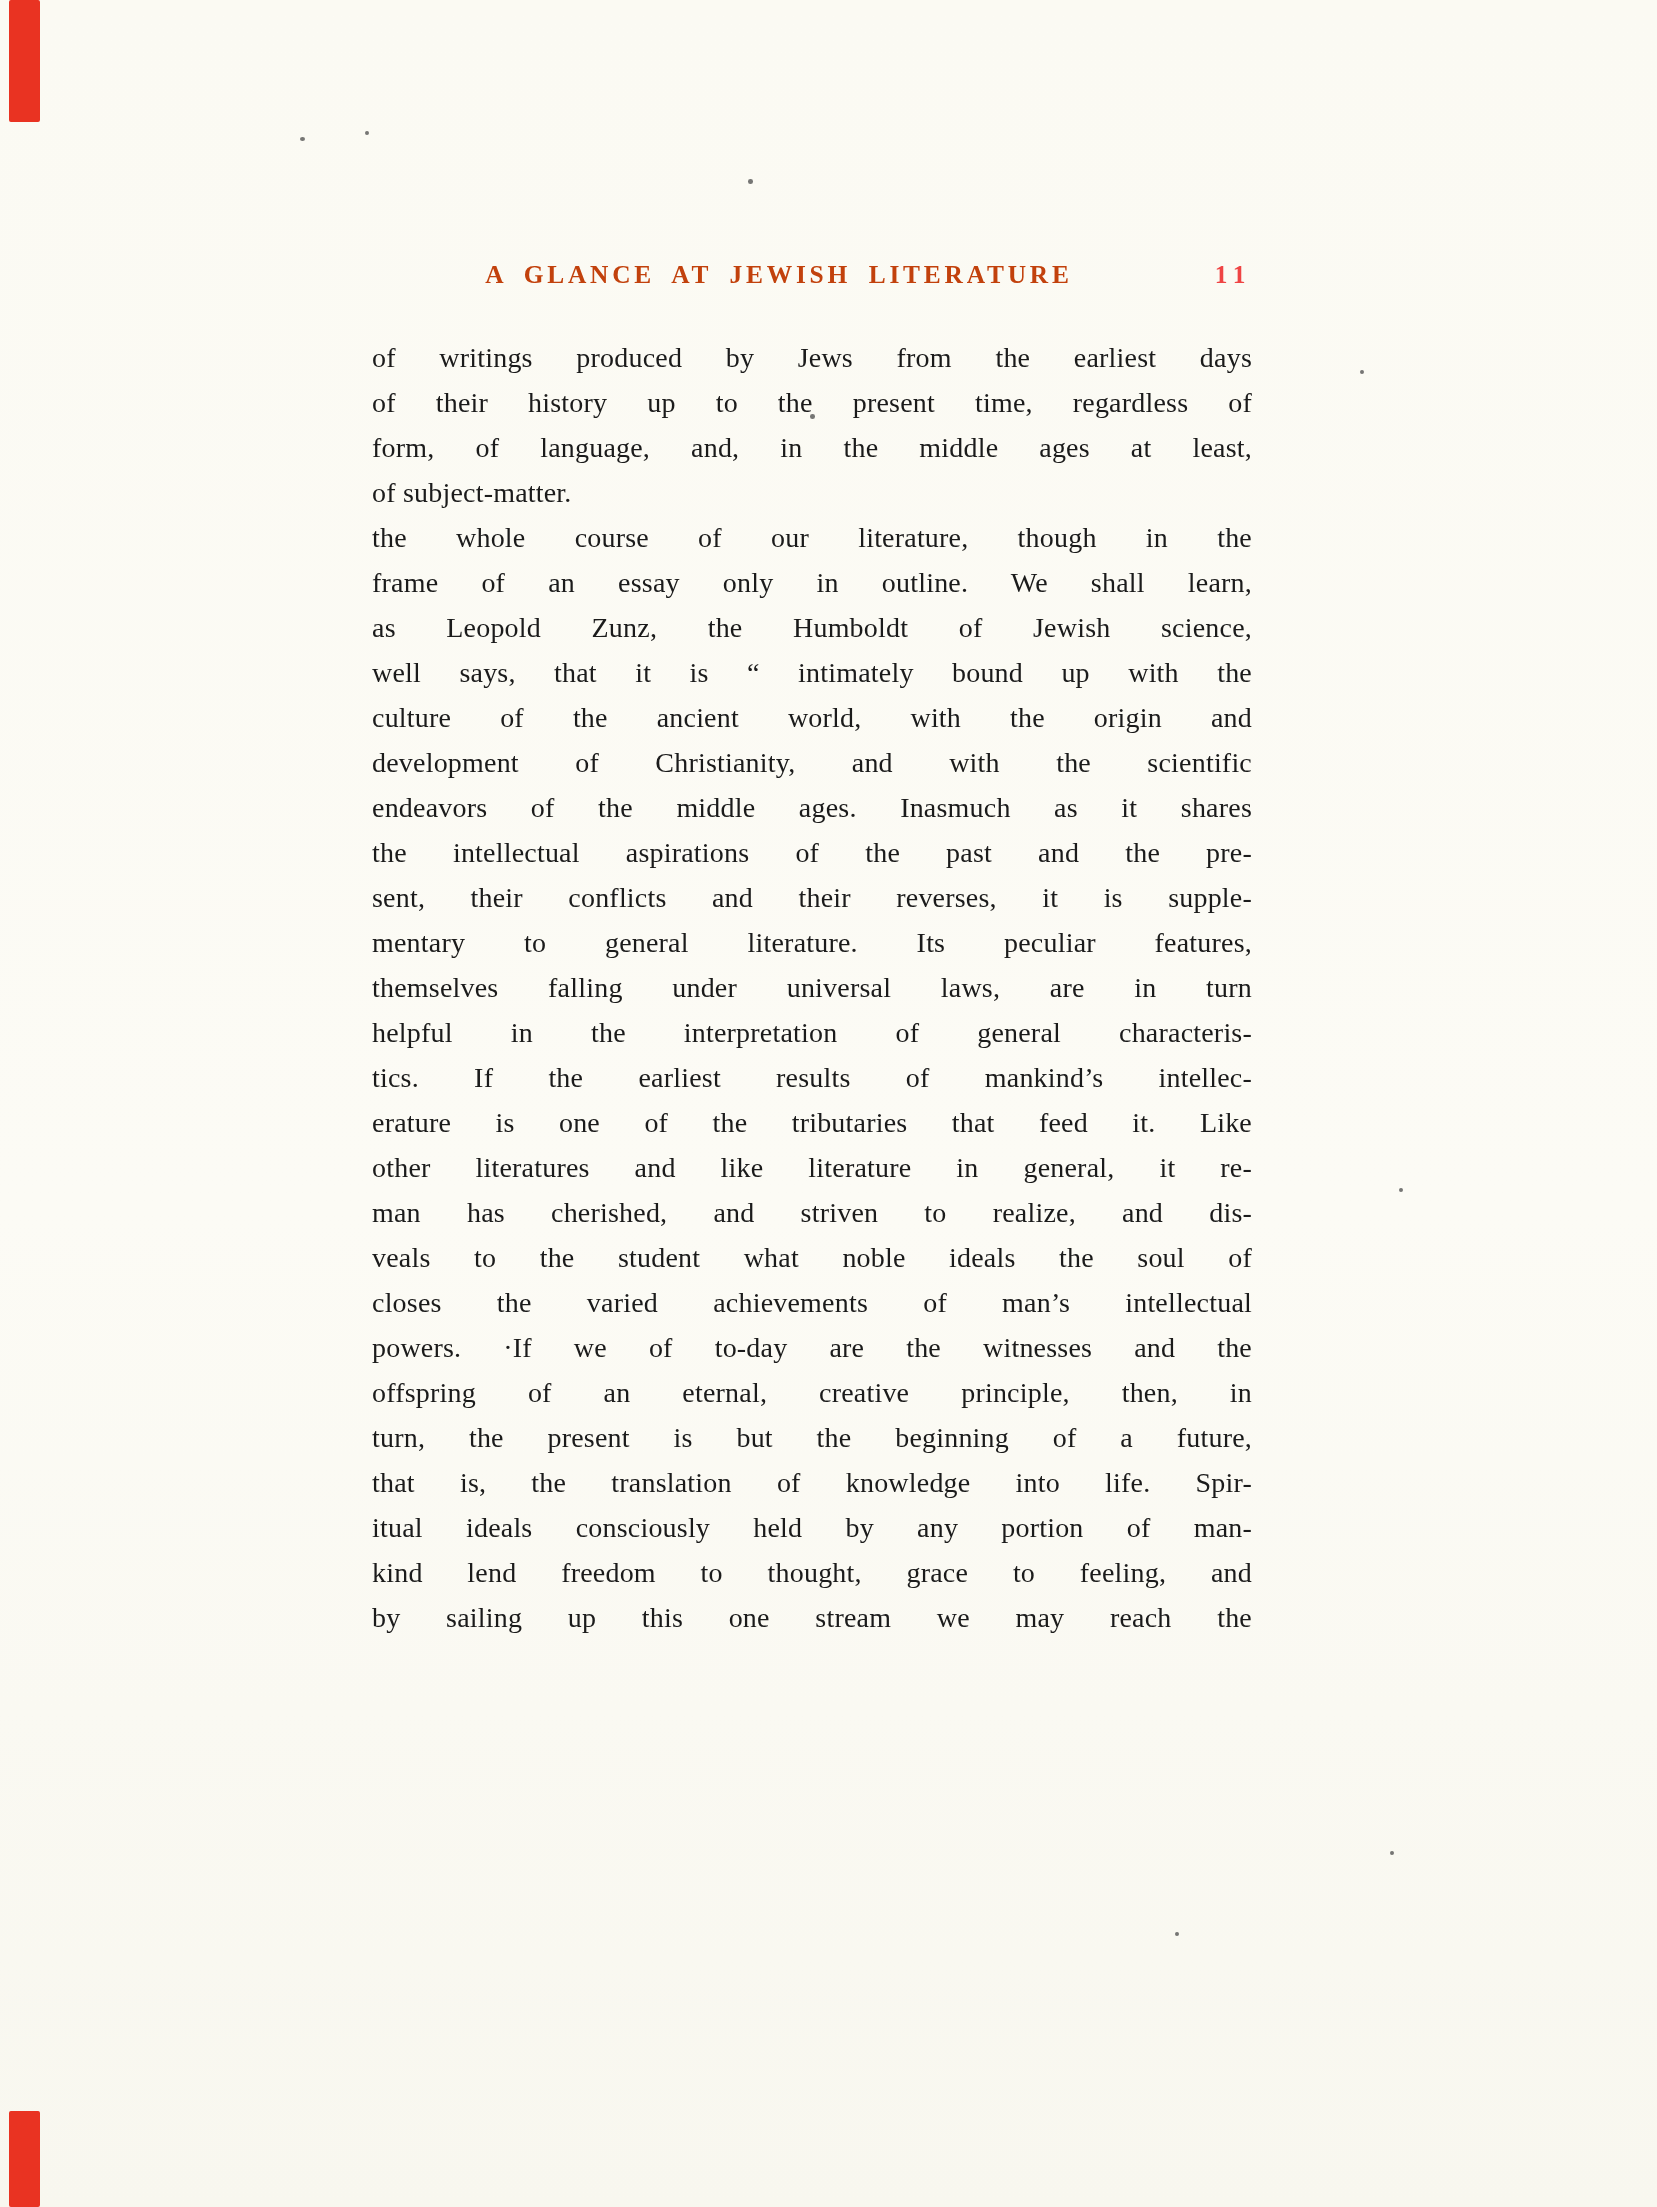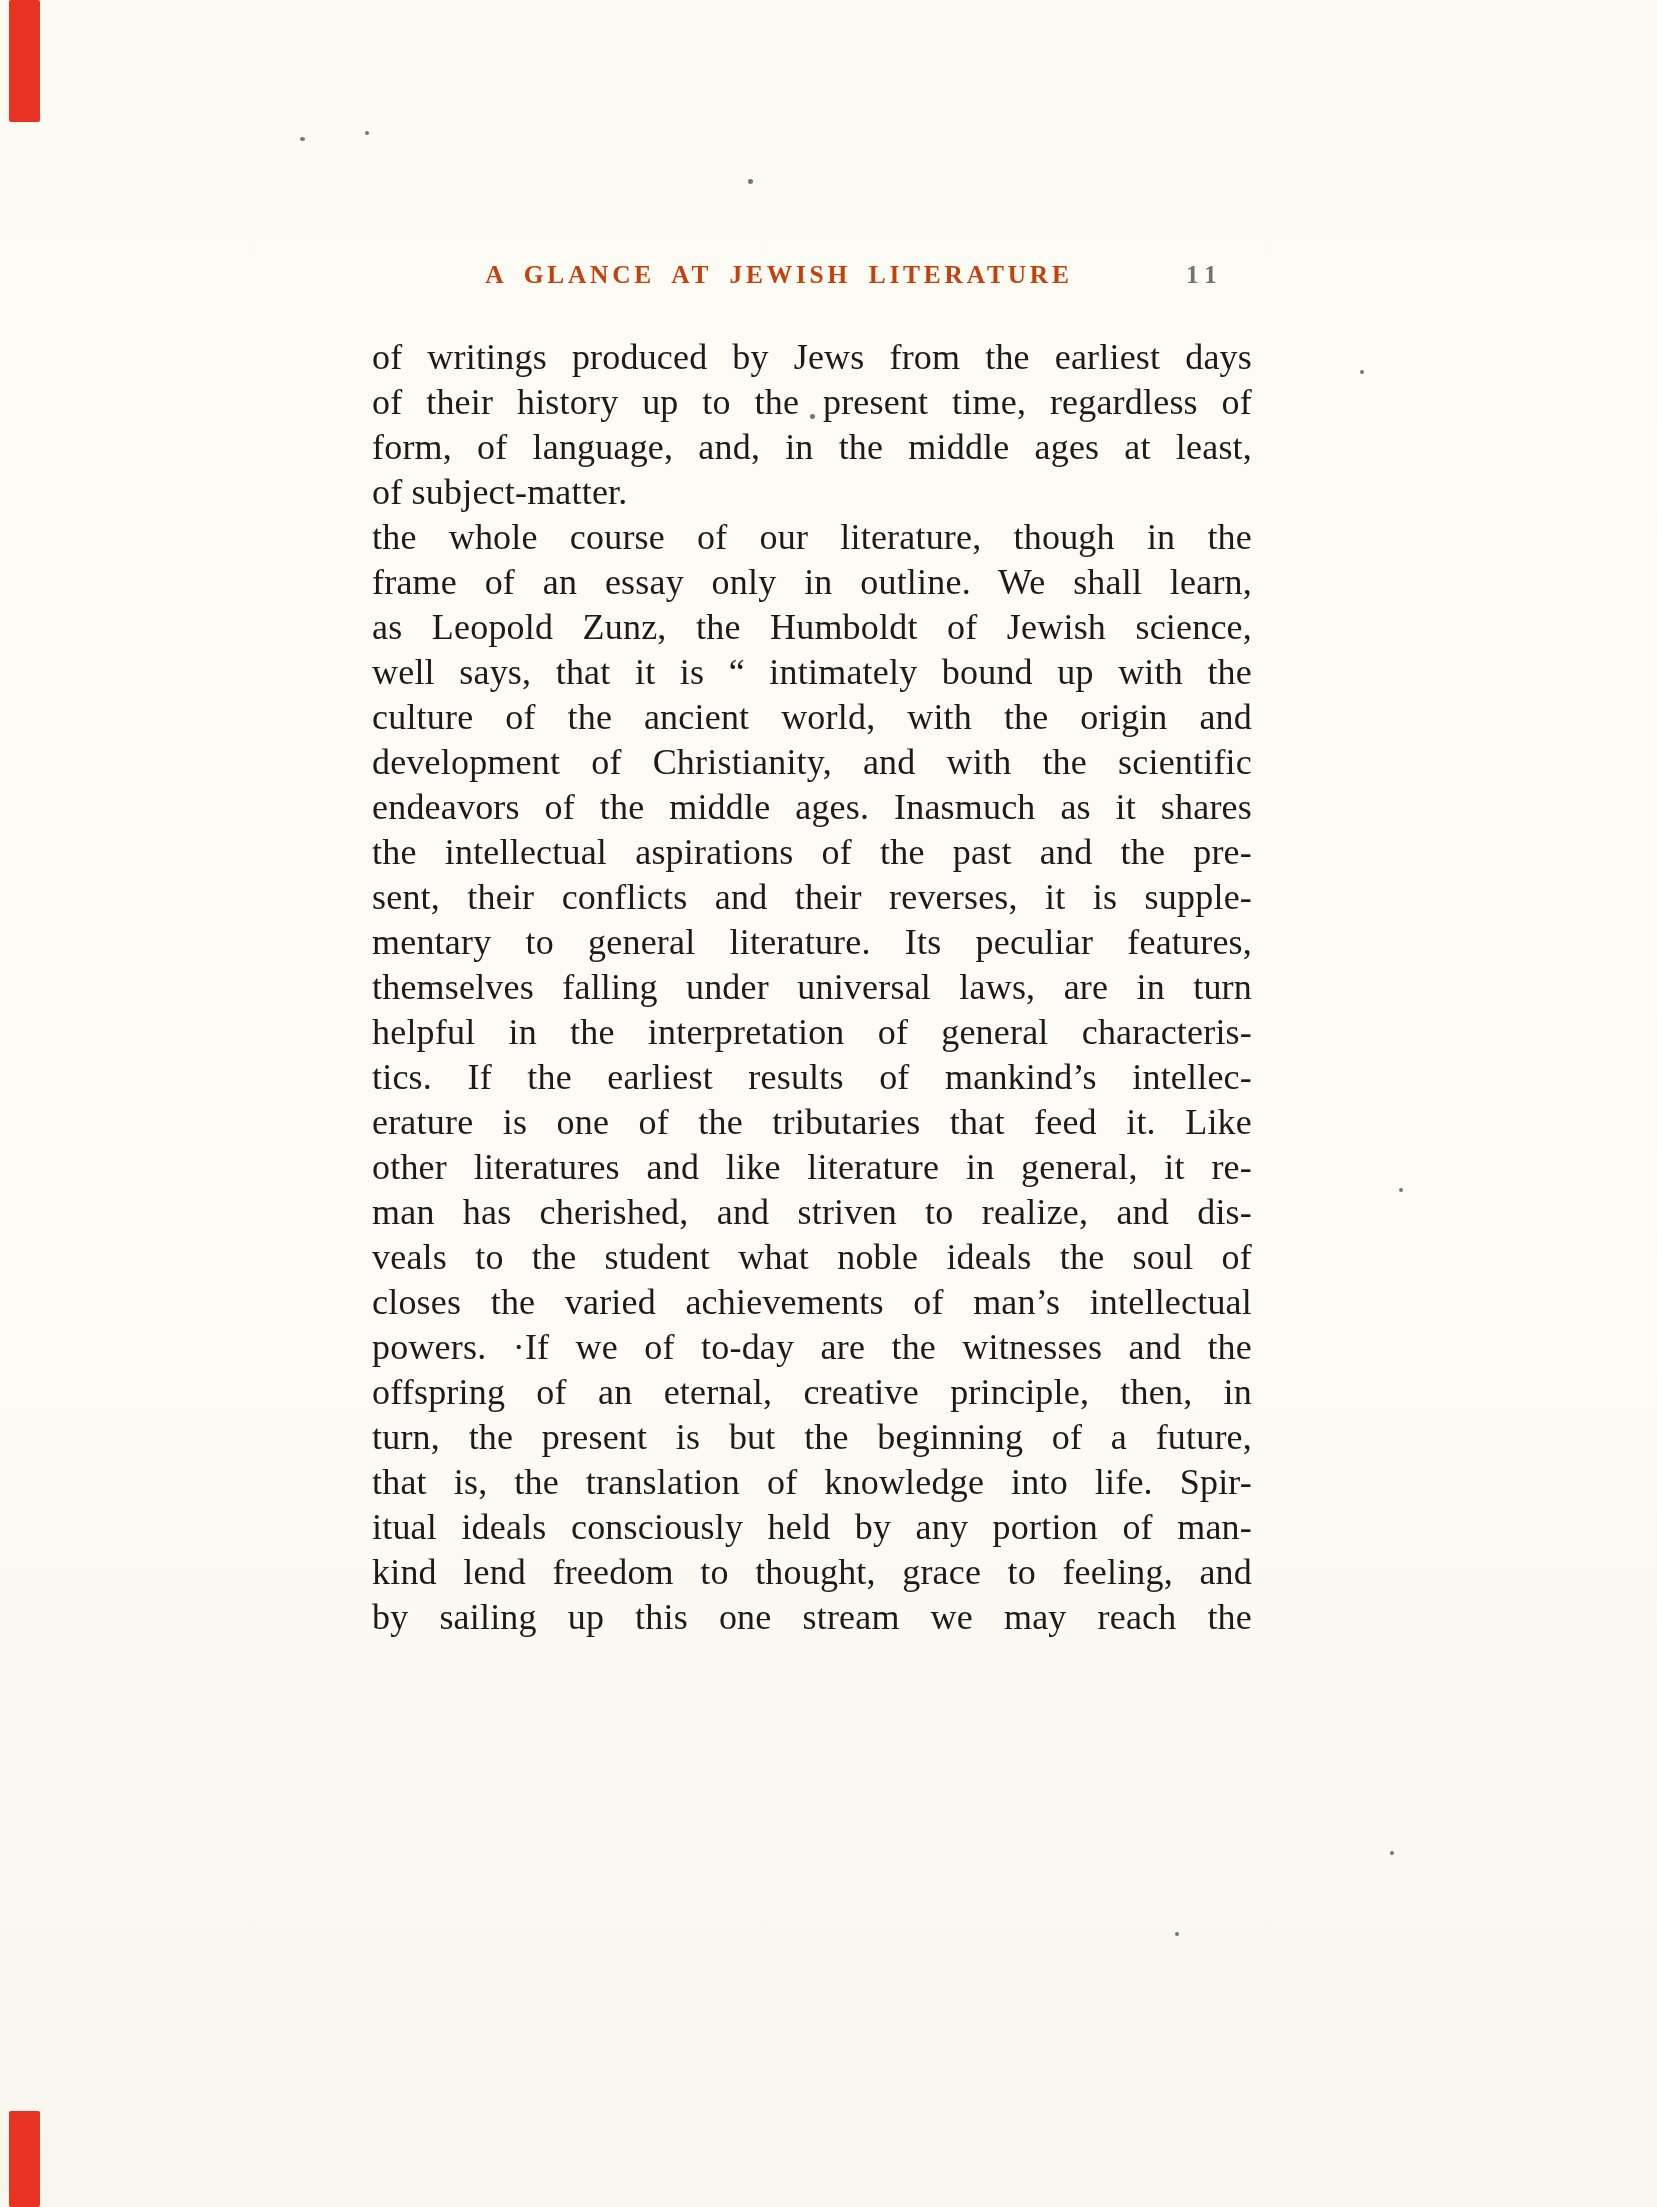--- a/index.html
+++ b/index.html
@@ -37,35 +37,36 @@
     flex: 1;
     text-align: center;
     font-size: 25.4px;
     font-weight: 700;
     letter-spacing: 3.8px;
     word-spacing: 7.5px;
     color: #c2410c;
   }
   .header .pagenum {
     width: 66px;
+    text-align: right;
     font-size: 25.4px;
     font-weight: 700;
     letter-spacing: 6.6px;
-    color: #737373;
+    color: #ef4444;
   }
 
   
   .textblock {
     position: absolute;
     left: 372px;
     top: 335px;
     width: 880px;
   }
   .line {
-    font-size: 36px;
+    font-size: 28px;
     line-height: 45px;
     letter-spacing: 0.2px;
     text-align: justify;
     text-align-last: justify;
     white-space: normal;
     color: #1b1b1b;
   }
   .line.noj {
     text-align: left;
     text-align-last: left;

